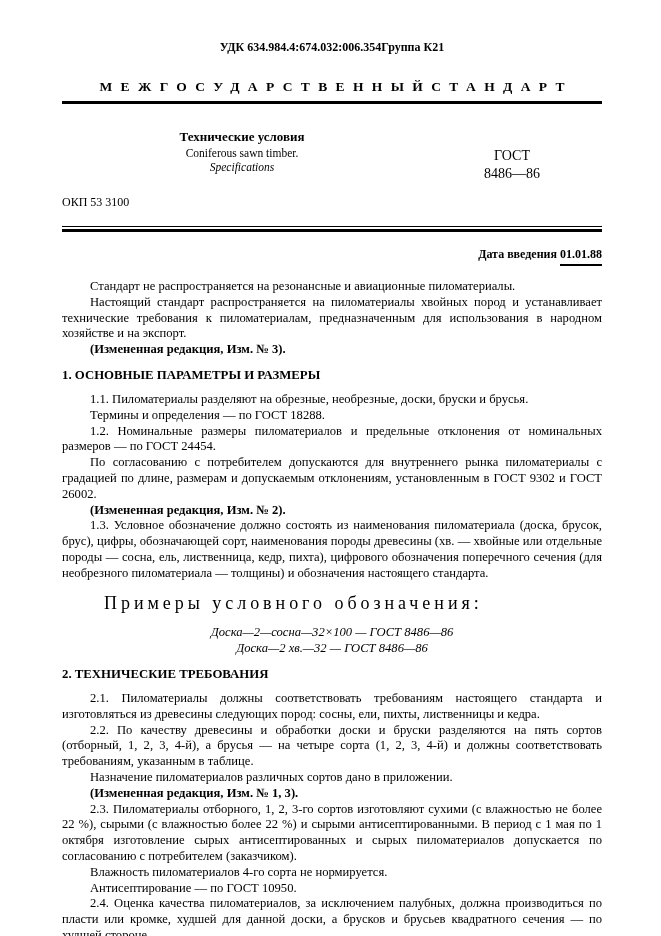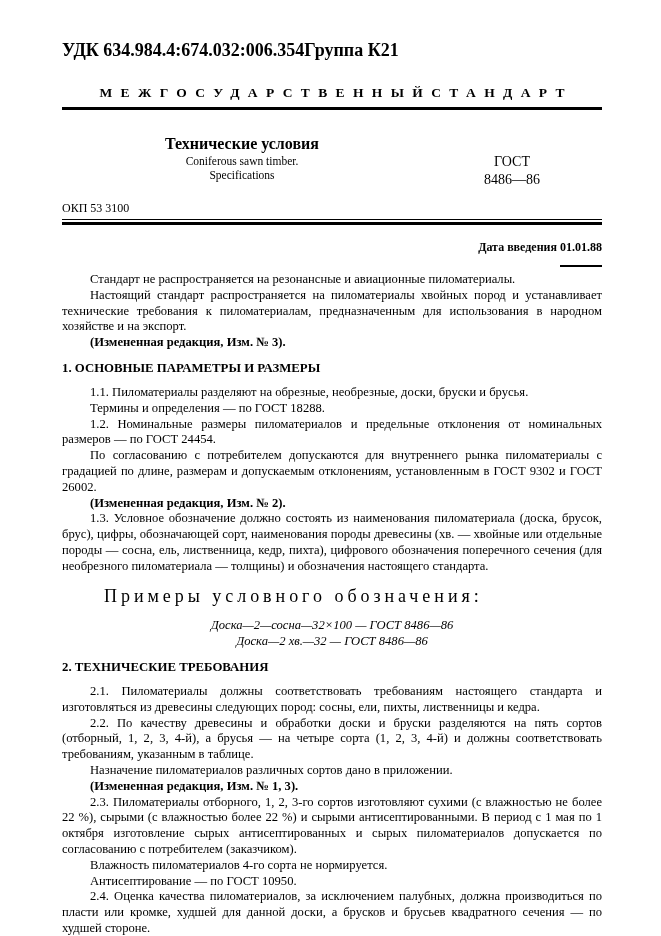--- a/index.html
+++ b/index.html
@@ -11,57 +11,57 @@
     overflow: hidden;
   }
   .page {
     box-sizing: border-box;
     width: 661px; height: 936px;
     padding: 40px 59px 0 62px;
   }
 
   
   .topline {
-    display: flex; justify-content: flex-start;
-    font-weight: bold; font-size: 18px;
+    display: flex; justify-content: center;
+    font-weight: bold; font-size: 12px;
   }
 
   
   .standard-type {
     display: flex; justify-content: center;
     font-weight: bold; font-size: 13.5px;
     margin-top: 24px;
   }
   .standard-type .w1 { letter-spacing: 0.62em; }
   .standard-type .w2 { letter-spacing: 0.62em; margin-right: -0.62em; }
 
   .rule-thick { height: 3px; background: #000; margin-top: 6px; }
 
   
   .header-main { display: flex; margin-top: 13px; }
   .header-left { width: 360px; text-align: center; }
   .doc-title { font-weight: bold; font-size: 13.5px; }
-  .doc-subtitle { font-weight: bold; font-size: 16px; margin-top: 12px; }
+  .doc-subtitle { font-weight: bold; font-size: 13px; margin-top: 12px; }
   .doc-en { font-size: 11.5px; margin-top: 1px; line-height: 14px; }
-  .doc-en-2 { font-size: 11.5px; line-height: 14px; }
+  .doc-en-2 { font-size: 11.5px; line-height: 14px; font-style: italic; }
   .header-right { flex: 1; text-align: center; padding-top: 30px; }
   .gost { font-weight: normal; font-size: 14px; line-height: 18px; }
 
   .okp {
-    font-size: 12px; margin-top: 12px; padding-bottom: 3px;
+    font-size: 12px; margin-top: 12px; padding-bottom: 16px;
     border-bottom: 1px solid #000;
   }
   .rule-thick2 { height: 3px; background: #000; margin-top: 2px; }
 
   .date-line {
     text-align: right; font-weight: bold; font-size: 12px;
     margin-top: 15px;
   }
   .date-line .dval {
-    border-bottom: 2px solid #000; padding-bottom: 11px;
+    border-bottom: 2px solid #000; padding-bottom: 3px;
   }
 
   
   .doc-body { margin-top: 17px; }
   .p {
     font-size: 12.6px; line-height: 15.8px;
     text-align: justify; text-indent: 28px;
     margin: 0;
   }
   .p.bold { font-weight: bold; }

